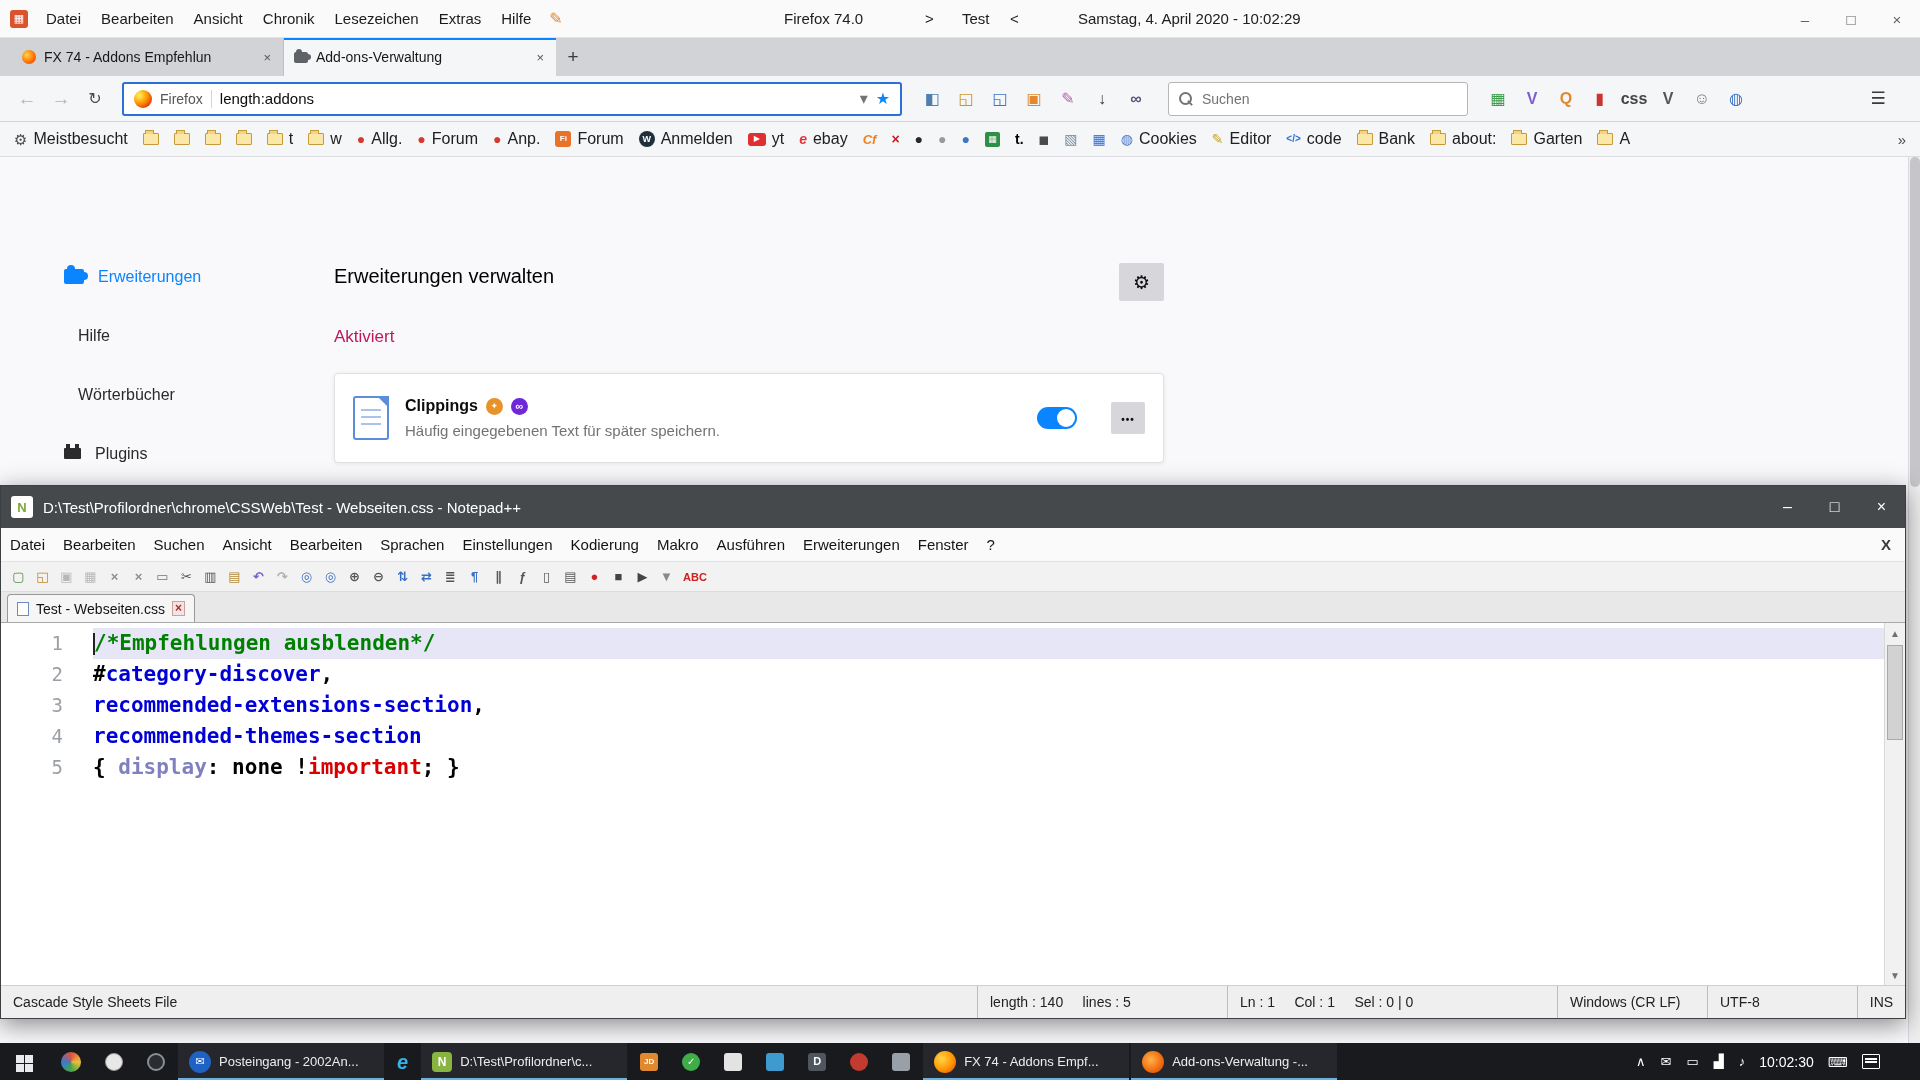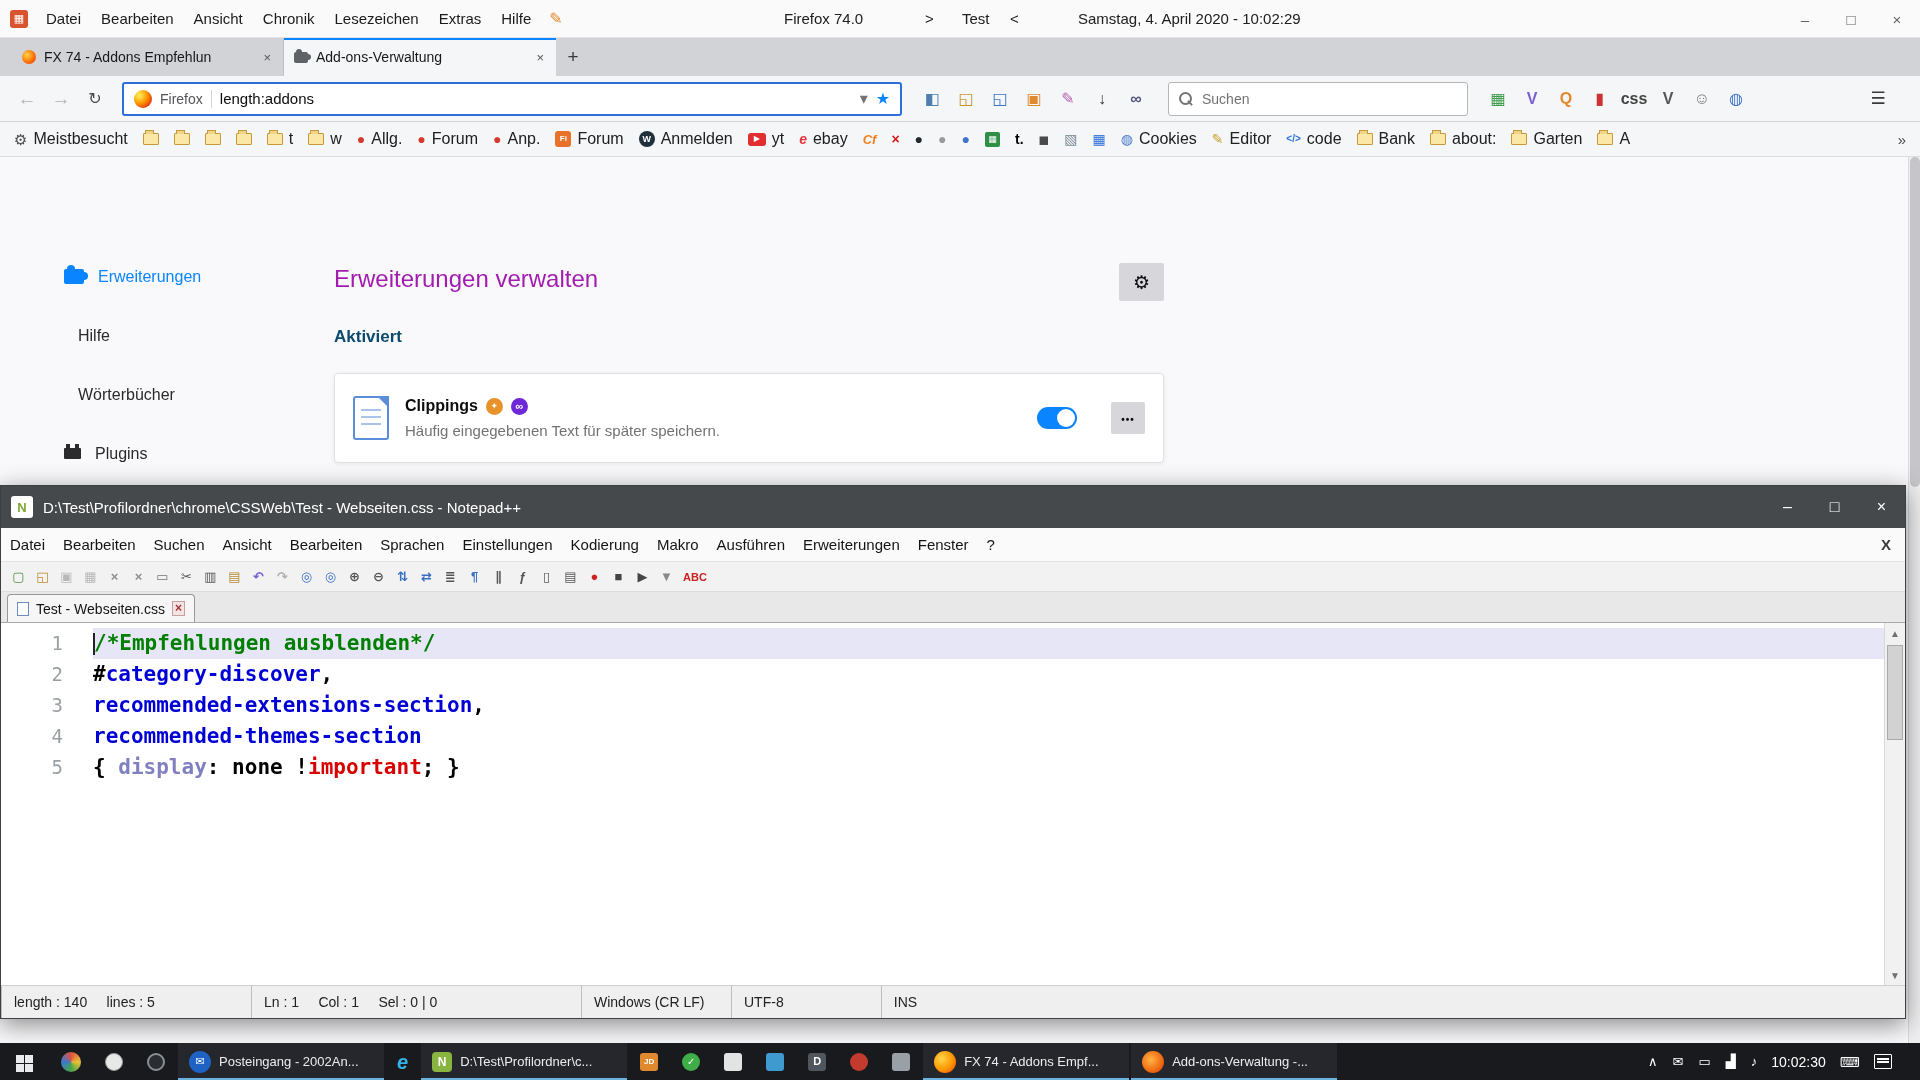--- a/index.html
+++ b/index.html
@@ -102,24 +102,24 @@
   .side-item[data-active="true"] .side-label{color:#0a84ff}
   .side-label{font-size:16px}
   [data-ic="puzzle"]{width:20px;height:15px;background:#0a84ff;border-radius:2px;position:relative}
   [data-ic="puzzle"]::before{content:"";position:absolute;width:8px;height:8px;border-radius:50%;background:#0a84ff;top:-4px;left:3px}
   [data-ic="puzzle"]::after{content:"";position:absolute;width:8px;height:8px;border-radius:50%;background:#0a84ff;right:-4px;top:3px}
   [data-ic="brush"]{color:#0c0c0d;font-size:19px}
   [data-ic="plugin"]{width:17px;height:11px;background:#2b2b2e;border-radius:1px;position:relative}
   [data-ic="plugin"]::before{content:"";position:absolute;top:-4px;left:2px;width:4px;height:4px;background:#2b2b2e}
   [data-ic="plugin"]::after{content:"";position:absolute;top:-4px;right:2px;width:4px;height:4px;background:#2b2b2e}
   [data-ic="dictionary"]{color:#0c0c0d;font-weight:bold;font-size:17px}
-  .addons-heading{position:absolute;left:334px;top:108px;font-size:24px;font-weight:400;color:#a21caf}
+  .addons-heading{position:absolute;left:334px;top:108px;font-size:20px;font-weight:400;color:#000000}
   .gear-btn{position:absolute;left:1119px;top:106px;width:45px;height:38px;background:#d7d7db;border-radius:2px;display:flex;align-items:center;justify-content:center}
   .gear-glyph::before{content:"⚙";font-size:19px;color:#0c0c0d}
-  .addons-section{position:absolute;left:334px;top:170px;font-size:17px;font-weight:bold;color:#0c4a6e}
+  .addons-section{position:absolute;left:334px;top:170px;font-size:17px;font-weight:normal;color:#be185d}
   .addon-card{position:absolute;left:334px;top:216px;width:830px;height:90px;background:#fff;border:1px solid #e1e1e5;border-radius:4px;box-shadow:0 1px 4px rgba(12,12,13,.08);display:flex;align-items:center;padding:0 18px;gap:16px}
   .clip-icon{width:36px;height:44px;background:#fff;border:2px solid #5b8dd9;border-radius:3px;position:relative;flex:0 0 auto}
   .clip-icon::before{content:"";position:absolute;left:6px;right:6px;top:11px;height:2px;background:#a9c4e8;box-shadow:0 7px 0 #a9c4e8,0 14px 0 #a9c4e8}
   .clip-icon::after{content:"";position:absolute;right:-2px;top:-2px;border:6px solid #5b8dd9;border-left-color:transparent;border-bottom-color:transparent}
   .card-text{display:flex;flex-direction:column;gap:7px}
   .card-title-row{display:flex;align-items:center;gap:8px}
   .card-title{font-size:16px;font-weight:bold;color:#0c0c0d}
   .badge{width:17px;height:17px;border-radius:50%;display:inline-flex;align-items:center;justify-content:center}
   .badge-o{background:#e8922a}
   .badge-o::before{content:"✦";color:#fff;font-size:9px}
@@ -188,21 +188,21 @@
   [data-ic="npp"]{width:20px;height:20px;border-radius:4px;background:#89b441;color:#fff;font-weight:bold;font-size:12px}
   [data-ic="orange-app"]{width:18px;height:18px;border-radius:3px;background:#e0892e;color:#fff;font-size:8px;font-weight:bold}
   [data-ic="green-check"]{width:18px;height:18px;border-radius:50%;background:#3fae49;color:#fff;font-size:10px}
   [data-ic="white-app"]{width:18px;height:18px;border-radius:3px;background:#e3e3e3}
   [data-ic="blue-app"]{width:18px;height:18px;border-radius:3px;background:#3f9ad0}
   [data-ic="d-app"]{width:18px;height:18px;border-radius:3px;background:#50565e;color:#fff;font-size:11px;font-weight:bold}
   [data-ic="red-app"]{width:18px;height:18px;border-radius:50%;background:#c23b2e}
   [data-ic="grey-app"]{width:18px;height:18px;border-radius:3px;background:#9aa0a8}
   [data-ic="firefox"]{width:22px;height:22px;border-radius:50%;background:radial-gradient(circle at 35% 35%,#ffd54a,#ff9500 55%,#e3410f)}
   [data-ic="nightly"]{width:22px;height:22px;border-radius:50%;background:radial-gradient(circle at 40% 40%,#ffb347,#f06a10 60%,#c03d00)}
-  .tray{margin-left:auto;display:flex;align-items:center;gap:14px;padding-right:8px}
+  .tray{margin-left:auto;display:flex;align-items:center;gap:14px;padding-right:20px}
   .tray-ic{color:#fff;font-size:13px}
   .clock{color:#fff;font-size:14px}
   .kbd-ic{color:#fff;font-size:14px}
   .kbd-ic::before{content:"⌨"}
   .action-center{width:18px;height:15px;border:1.5px solid #fff;border-radius:1px;position:relative}
   .action-center::before{content:"";position:absolute;left:2px;right:2px;top:3px;height:1.5px;background:#fff;box-shadow:0 3px 0 #fff}
   .desk-sliver{width:6px;border-left:1px solid #3a3b40}
 </style>
 </head>
 <body>
@@ -545,20 +545,21 @@
         <div class="code-line"><span class="ln">5</span><span class="lt"><span style="color: rgb(0, 0, 0);">{ </span><span style="color: rgb(128, 128, 192);">display</span><span style="color: rgb(0, 0, 0);">: </span><span style="color: rgb(0, 0, 0);">none </span><span style="color: rgb(0, 0, 0);">!</span><span style="color: rgb(216, 0, 0);">important</span><span style="color: rgb(0, 0, 0);">; }</span></span></div>
       </div>
     <div class="npp-vscroll">
       <span class="sb-arrow sb-up"></span>
       <div class="sb-thumb"></div>
       <span class="sb-arrow sb-down"></span>
     </div>
   </div>
 
   <div class="npp-status">
+    <span class="st st-type">Cascade Style Sheets File</span>
     <span class="st st-len">length : 140     lines : 5</span>
     <span class="st st-pos">Ln : 1     Col : 1     Sel : 0 | 0</span>
     <span class="st st-eol">Windows (CR LF)</span>
     <span class="st st-enc">UTF-8</span>
     <span class="st st-ins">INS</span>
   </div>
 </div>
 
 <div class="taskbar">
   <div class="start">

